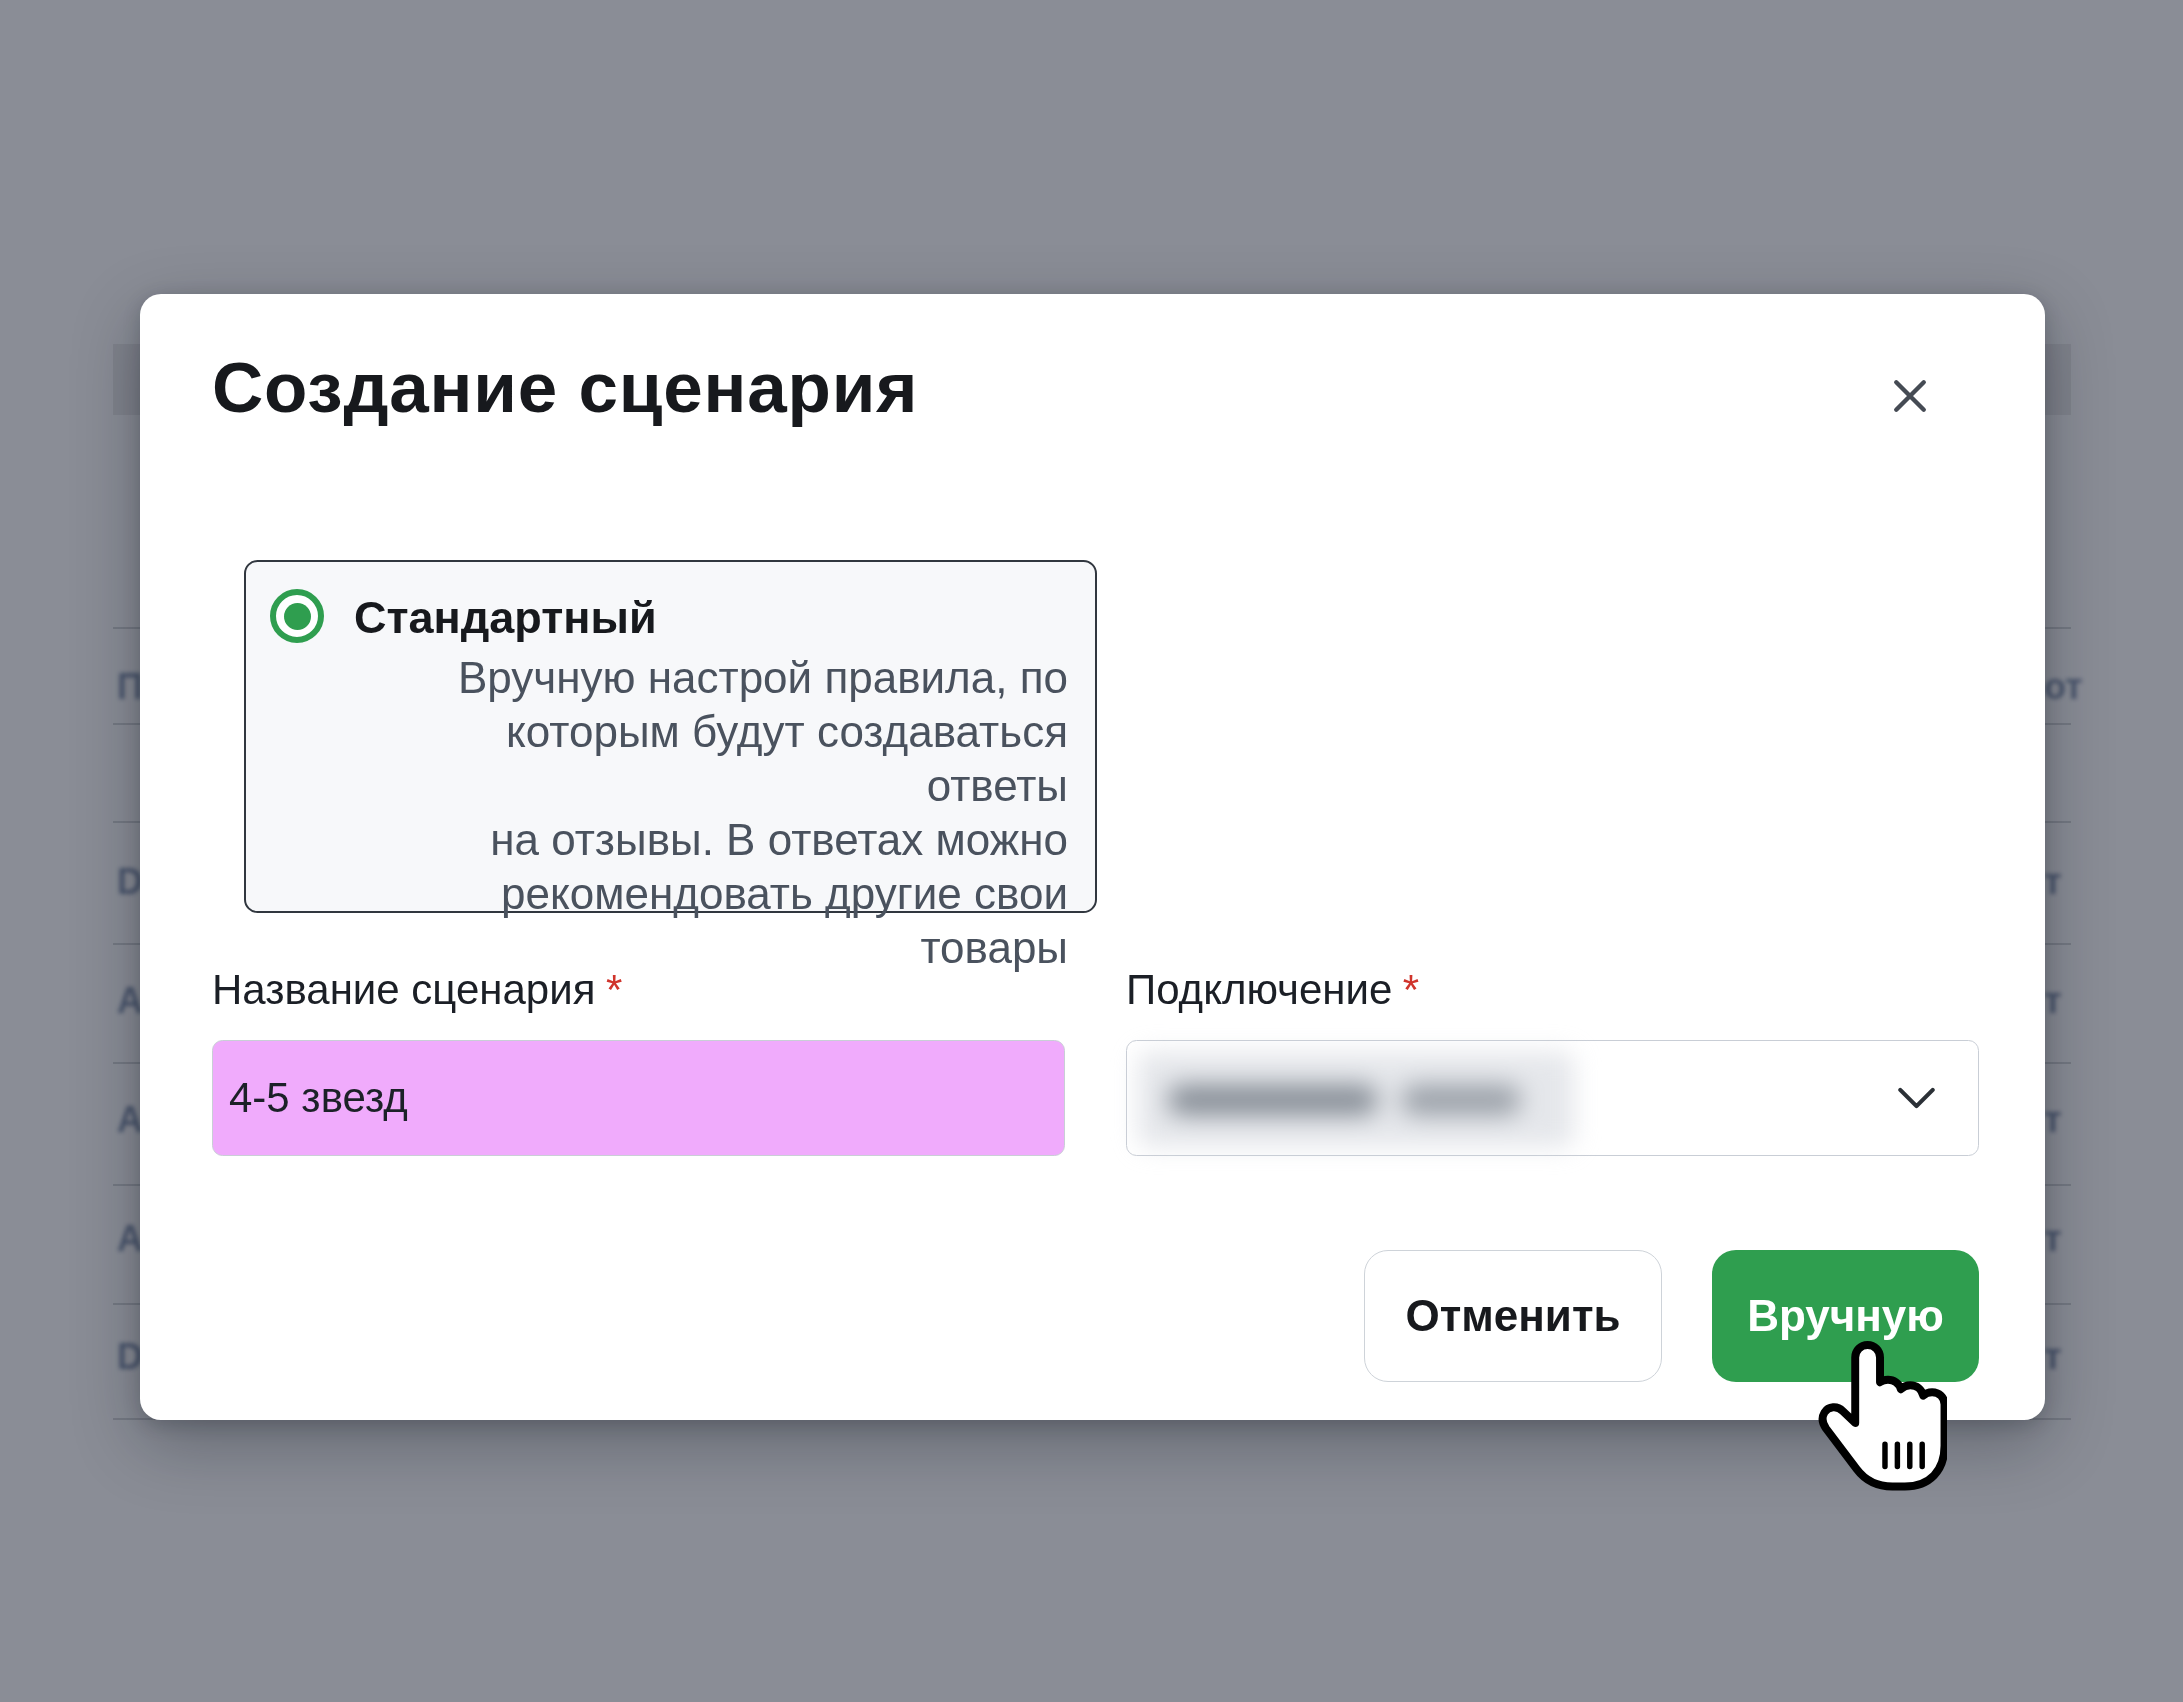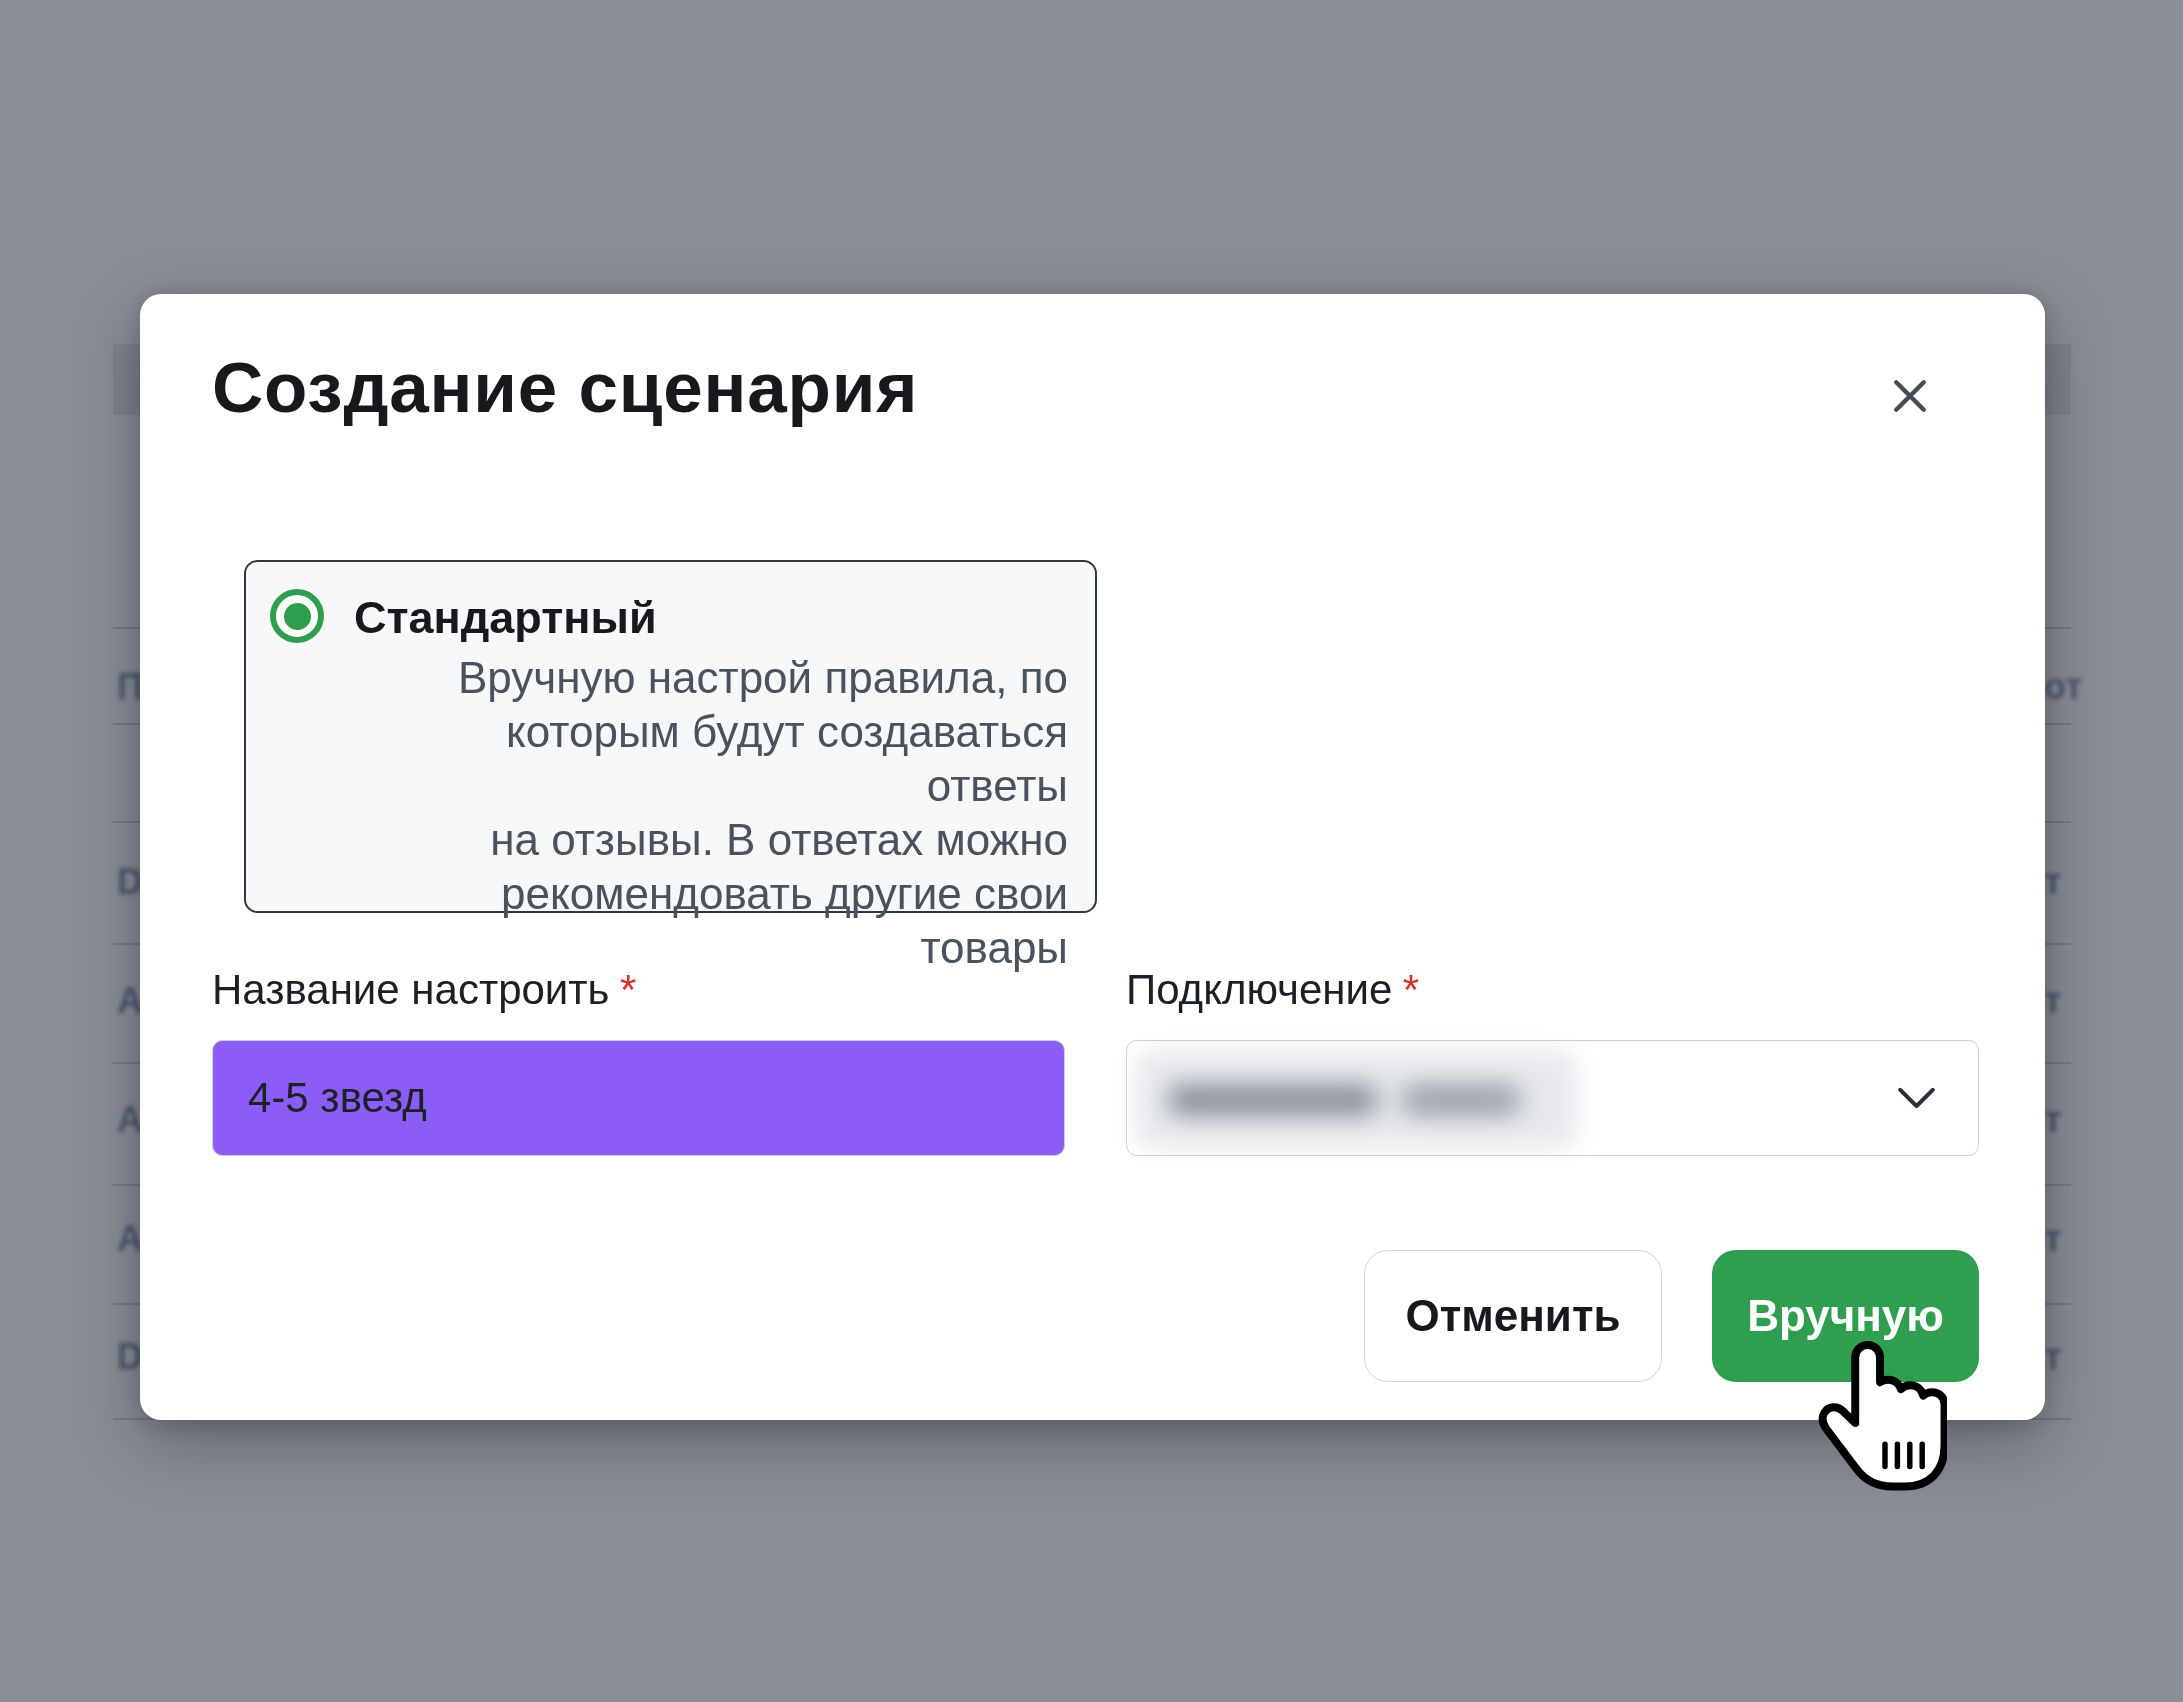--- a/index.html
+++ b/index.html
@@ -38,21 +38,21 @@
   .card-title{position:absolute;left:108px;top:30px;font-size:45px;font-weight:700;color:var(--ink);}
   .card-desc{position:absolute;left:108px;top:89px;width:714px;font-size:44px;line-height:54px;color:var(--muted);white-space:pre-line;text-align:right;}
 
   
   .field{position:absolute;top:672px;width:853px;}
   .field.left{left:72px;}
   .field.right{left:986px;}
   .field-label{display:flex;gap:10.5px;font-size:42px;line-height:48px;color:#1b1f26;}
   .req{color:var(--required-red);}
   .text-input{position:absolute;left:0;top:74px;width:853px;height:116px;border:1.5px solid #c9ced6;border-radius:10.5px;
-              font-family:"Liberation Sans",sans-serif;font-size:42px;color:#1c2128;padding:0 30px 0 35px;background:#8b5cf6;outline:none;}
+              font-family:"Liberation Sans",sans-serif;font-size:42px;color:#1c2128;padding:0 30px 0 16px;background:#f0abfc;outline:none;}
   .select-box{position:absolute;left:0;top:74px;width:853px;height:116px;border:1.5px solid #c9ced6;border-radius:10.5px;background:#fff;cursor:pointer;}
   .select-blur{position:absolute;left:10.5px;top:10.5px;width:436px;height:95px;border-radius:12px;background:rgba(208,212,218,0.55);filter:blur(12px);}
   .select-blur .b1{position:absolute;left:30px;top:33px;width:210px;height:30px;border-radius:15px;background:#868d96;}
   .select-blur .b2{position:absolute;left:263px;top:33px;width:120px;height:30px;border-radius:15px;background:#9aa0a8;}
   .chevron{position:absolute;right:42px;top:45px;width:39px;height:24px;}
 
   
   .btn{position:absolute;top:956px;height:132px;border-radius:24px;display:flex;align-items:center;justify-content:center;
        font-family:"Liberation Sans",sans-serif;font-size:44px;font-weight:700;cursor:pointer;}
   .btn-cancel{left:1224px;width:298px;background:#ffffff;border:1.5px solid #ced3d9;color:var(--ink);}
@@ -111,21 +111,21 @@
 которым будут создаваться ответы
 на отзывы. В ответах можно
 рекомендовать другие свои товары</div>
       </div>
 
 
     </div>
 
     <div class="field left">
       <div class="field-label">
-        <span>Название настроить</span>
+        <span>Название сценария</span>
         <span class="req">*</span>
       </div>
       <input class="text-input" type="text" value="4-5 звезд" style="">
     </div>
 
     <div class="field right">
       <div class="field-label">
         <span>Подключение</span>
         <span class="req">*</span>
       </div>

